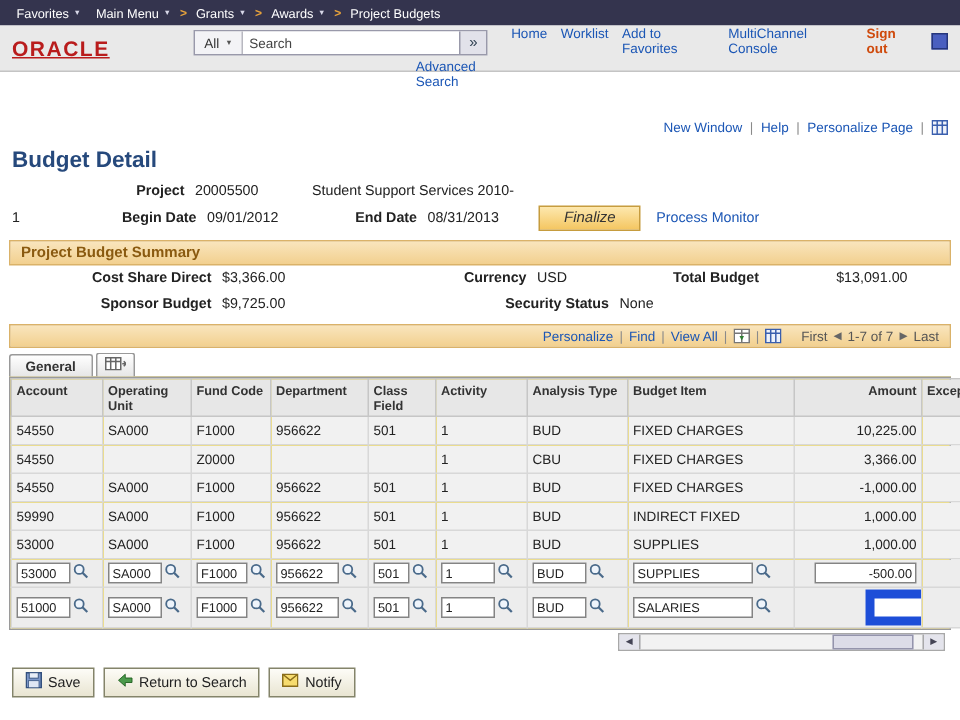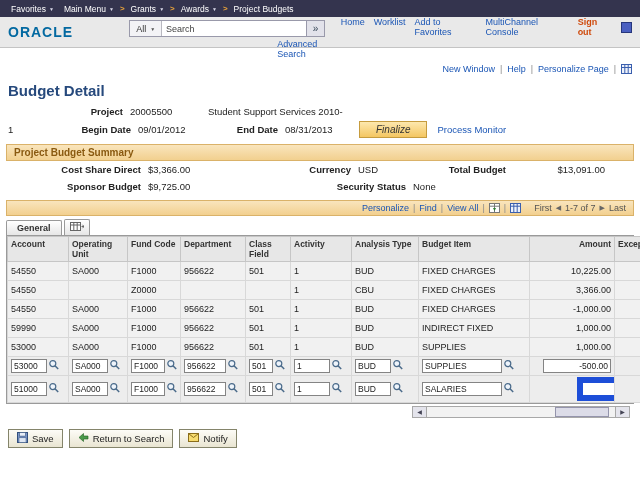--- a/index.html
+++ b/index.html
@@ -10,36 +10,36 @@
 
   
   .topbar{height:17px;background:#34344e;display:flex;align-items:center;padding:0 6px;}
   .crumbs{display:flex;align-items:center;}
   .crumb{color:#fff;font-size:8.5px;display:inline-flex;align-items:center;gap:3px;padding:0 5px;cursor:pointer;}
   .caret{font-size:5px;color:#d8d8e8;}
   .crumb-sep{color:#e8a33b;font-size:8px;font-weight:bold;padding:0 1px;}
 
   
   .band{height:31px;background:#e9e9e9;border-bottom:1px solid #c4c4c4;display:flex;padding:2px 8px 0;box-sizing:border-box;}
-  .oracle{color:#0369a1;font-weight:bold;font-size:14px;letter-spacing:1px;margin-top:5px;cursor:default;}
+  .oracle{color:#b91c1c;font-weight:bold;font-size:14px;letter-spacing:1px;margin-top:5px;cursor:default;text-decoration:underline;}
   .search-area{margin-left:56px;margin-top:1px;}
   .search-box{display:flex;align-items:stretch;height:17px;background:#fff;border:1px solid #99a;width:196px;box-sizing:border-box;}
   .scope{display:flex;align-items:center;gap:4px;padding:0 6px;font-size:9px;color:#333;border-right:1px solid #b8b8c0;background:#f3f3f6;cursor:pointer;}
   .scope .caret{color:#555;}
   .search-input{border:none;outline:none;flex:1;min-width:0;font-size:9px;padding:0 4px;font-family:inherit;background:#fff;}
   .search-input::placeholder{color:#444;opacity:1;}
   .go-btn{width:17px;background:#e2e2ea;border-left:1px solid #99a;color:#345;font-size:10px;line-height:15px;text-align:center;cursor:pointer;}
   .adv{display:block;margin-top:2px;margin-left:148px;font-size:9px;}
   .band-links{margin-left:auto;display:flex;gap:9px;align-items:center;font-size:9px;padding-top:0;height:16px;}
   .hlink{color:#1b56b5;cursor:pointer;}
   .signout{color:#cf4a0c;font-weight:bold;cursor:pointer;}
   .win-ico{width:9px;height:9px;background:#4a5fc0;border:1px solid #26367c;display:inline-block;cursor:pointer;}
 
   
-  .pagelinks{display:flex;justify-content:flex-end;align-items:center;gap:5px;padding:16px 8px 1px;font-size:9px;}
+  .pagelinks{display:flex;justify-content:flex-end;align-items:center;gap:5px;padding:16px 8px 1px;font-size:9px;margin-top:16px;}
 
   .title{font-size:15px;font-weight:bold;color:#26497c;padding:7px 8px 5px;}
 
   .frow{display:flex;align-items:center;padding:2px 8px;font-size:9.5px;}
   .lbl{font-weight:bold;text-align:right;padding-right:7px;box-sizing:border-box;}
   .w122{width:122px}.w50{width:50px}.w80{width:80px}.w85{width:85px}.w62{width:62px}
   .w140{width:140px}.w115{width:115px}.w95{width:95px}.w70{width:70px}.w150{width:150px}
   .w90r{width:92px;text-align:right;}
   .finalize{margin-left:12px;background:linear-gradient(#fde8ae,#f4c661);border:1px solid #c69c3e;padding:2px 16px;font-size:10px;font-family:inherit;color:#333;cursor:pointer;font-style:italic;}
   .pm{margin-left:10px;font-size:9.5px;}

